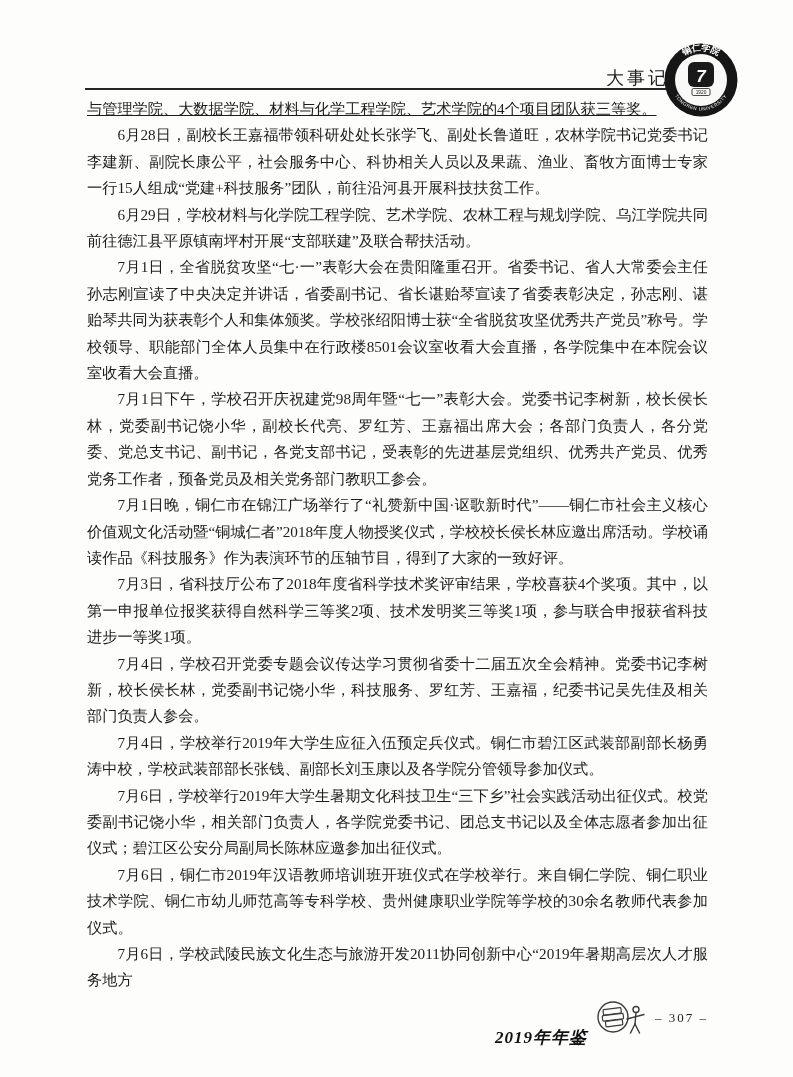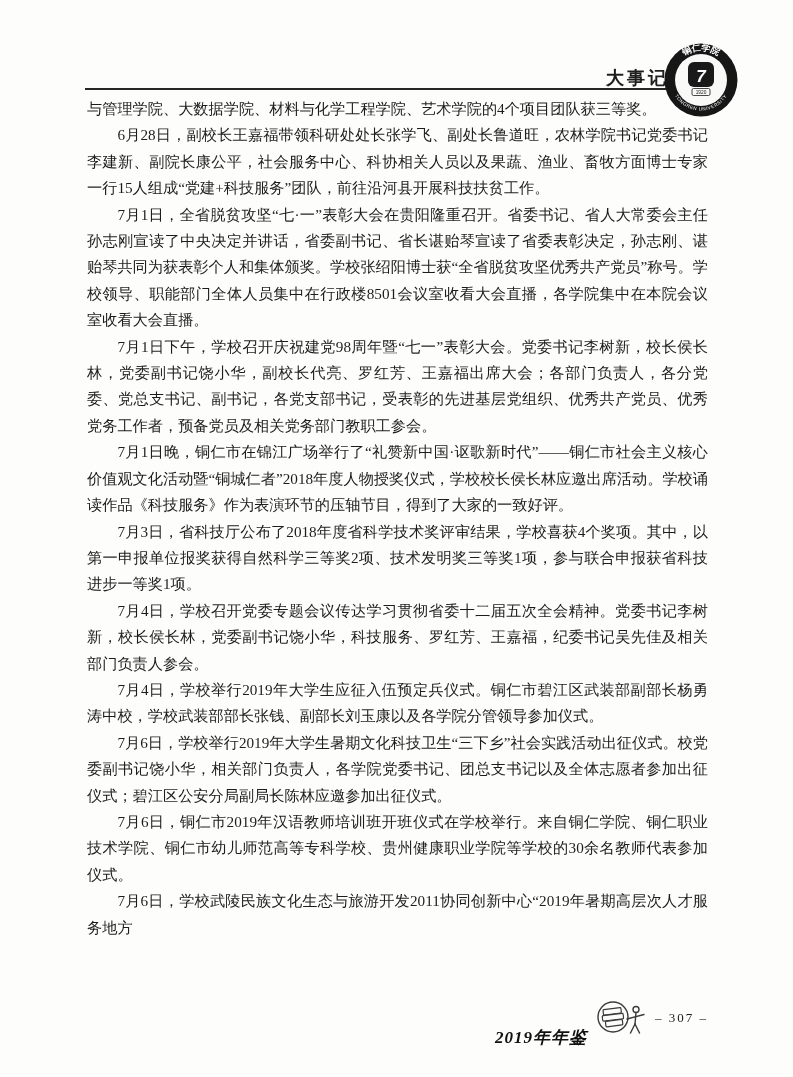--- a/index.html
+++ b/index.html
@@ -12,35 +12,35 @@
     font-family:"Liberation Serif","DejaVu Serif",serif;
     color:#1c1c1c;
   }
   
   .header-rule {
     position:absolute; left:85px; top:88px;
     width:582px; height:2px; background:#262626;
   }
   .header-title {
     position:absolute; left:606px; top:66px;
-    font-size:18px; font-weight:bold; letter-spacing:3px;
+    font-size:18px; font-weight:normal; letter-spacing:3px;
     color:#1e1e1e;
   }
   .logo {
     position:absolute; left:663px; top:42px;
     width:76px; height:76px;
   }
   
   .content {
     position:absolute; left:87px; top:96px; width:621px;
     font-size:15.2px; line-height:26.4px;
     text-align:justify;
   }
   .content p { margin:0; text-indent:2em; }
-  .content p.no-indent { text-indent:0; }
+  .content p.no-indent { text-indent:0;text-decoration:underline; }
   .month-heading {
     margin:28px 0 0 0;
     text-indent:2em;
     font-family:"Liberation Sans","DejaVu Sans",sans-serif;
     font-weight:bold; font-size:15.2px; line-height:26.4px;
     letter-spacing:1px;
   }
   
   .footer {
     position:absolute; top:986px; right:85px;
@@ -78,20 +78,21 @@
     </text>
     <rect x="25" y="20" width="26" height="25" rx="6" fill="#1a1a1a"></rect>
     <text x="38" y="40" text-anchor="middle" fill="#ffffff" font-size="17" font-weight="bold" font-style="italic" font-family="Liberation Sans, sans-serif">7</text>
     <rect x="29" y="46.5" width="18" height="7" rx="1.5" fill="#f9f9f7" stroke="#1a1a1a" stroke-width="0.8"></rect>
     <text x="38" y="51.8" text-anchor="middle" fill="#1a1a1a" font-size="4.8" font-family="Liberation Sans, sans-serif">1920</text>
   </svg>
 
   <div class="content">
     <p class="no-indent">与管理学院、大数据学院、材料与化学工程学院、艺术学院的4个项目团队获三等奖。</p>
     <p>6月28日，副校长王嘉福带领科研处处长张学飞、副处长鲁道旺，农林学院书记党委书记李建新、副院长康公平，社会服务中心、科协相关人员以及果蔬、渔业、畜牧方面博士专家一行15人组成“党建+科技服务”团队，前往沿河县开展科技扶贫工作。</p>
+    <p>6月29日，学校材料与化学院工程学院、艺术学院、农林工程与规划学院、乌江学院共同前往德江县平原镇南坪村开展“支部联建”及联合帮扶活动。</p>
 
 
     <p>7月1日，全省脱贫攻坚“七·一”表彰大会在贵阳隆重召开。省委书记、省人大常委会主任孙志刚宣读了中央决定并讲话，省委副书记、省长谌贻琴宣读了省委表彰决定，孙志刚、谌贻琴共同为获表彰个人和集体颁奖。学校张绍阳博士获“全省脱贫攻坚优秀共产党员”称号。学校领导、职能部门全体人员集中在行政楼8501会议室收看大会直播，各学院集中在本院会议室收看大会直播。</p>
     <p>7月1日下午，学校召开庆祝建党98周年暨“七一”表彰大会。党委书记李树新，校长侯长林，党委副书记饶小华，副校长代亮、罗红芳、王嘉福出席大会；各部门负责人，各分党委、党总支书记、副书记，各党支部书记，受表彰的先进基层党组织、优秀共产党员、优秀党务工作者，预备党员及相关党务部门教职工参会。</p>
     <p>7月1日晚，铜仁市在锦江广场举行了“礼赞新中国·讴歌新时代”——铜仁市社会主义核心价值观文化活动暨“铜城仁者”2018年度人物授奖仪式，学校校长侯长林应邀出席活动。学校诵读作品《科技服务》作为表演环节的压轴节目，得到了大家的一致好评。</p>
     <p>7月3日，省科技厅公布了2018年度省科学技术奖评审结果，学校喜获4个奖项。其中，以第一申报单位报奖获得自然科学三等奖2项、技术发明奖三等奖1项，参与联合申报获省科技进步一等奖1项。</p>
     <p>7月4日，学校召开党委专题会议传达学习贯彻省委十二届五次全会精神。党委书记李树新，校长侯长林，党委副书记饶小华，科技服务、罗红芳、王嘉福，纪委书记吴先佳及相关部门负责人参会。</p>
     <p>7月4日，学校举行2019年大学生应征入伍预定兵仪式。铜仁市碧江区武装部副部长杨勇涛中校，学校武装部部长张钱、副部长刘玉康以及各学院分管领导参加仪式。</p>
     <p>7月6日，学校举行2019年大学生暑期文化科技卫生“三下乡”社会实践活动出征仪式。校党委副书记饶小华，相关部门负责人，各学院党委书记、团总支书记以及全体志愿者参加出征仪式；碧江区公安分局副局长陈林应邀参加出征仪式。</p>
     <p>7月6日，铜仁市2019年汉语教师培训班开班仪式在学校举行。来自铜仁学院、铜仁职业技术学院、铜仁市幼儿师范高等专科学校、贵州健康职业学院等学校的30余名教师代表参加仪式。</p>

